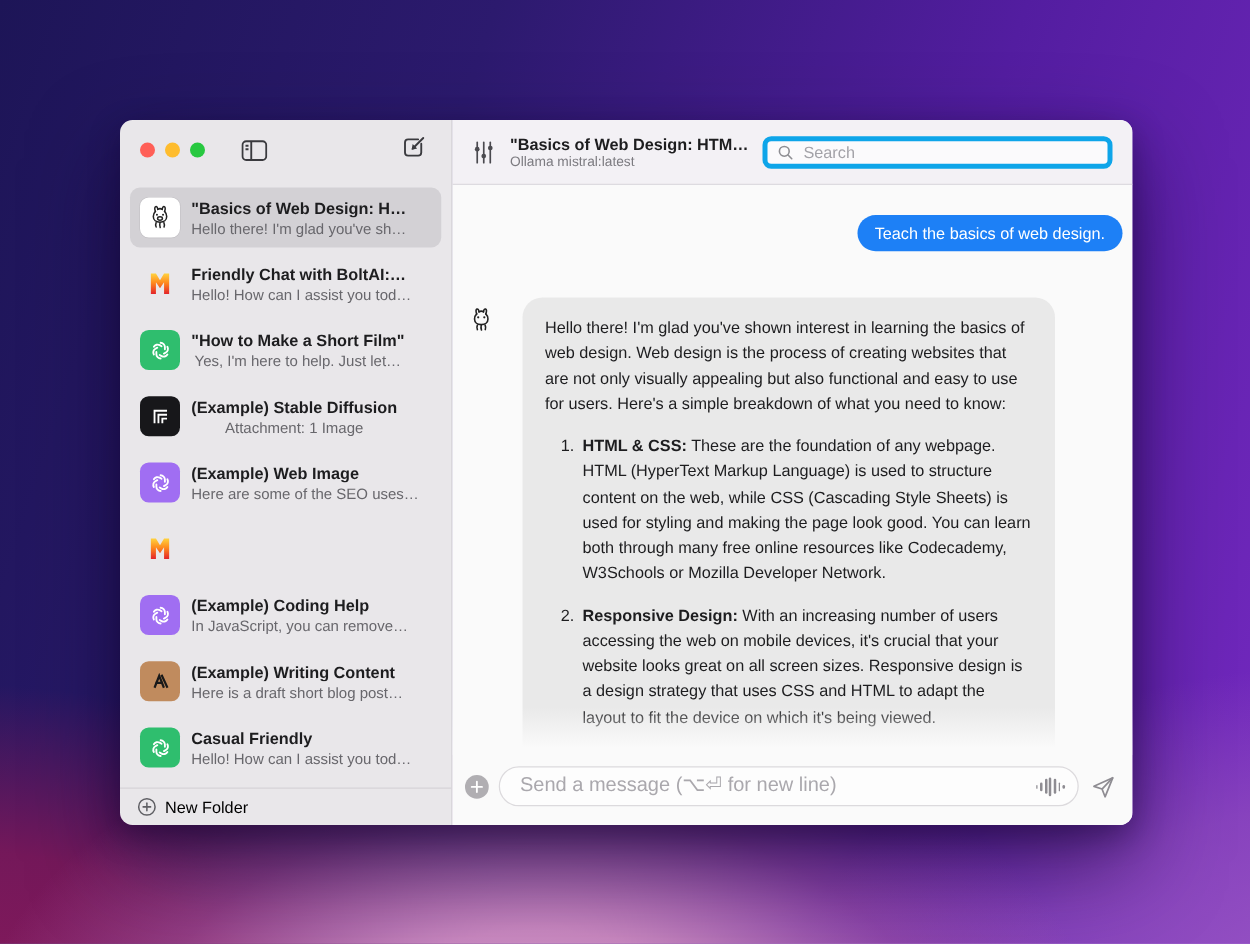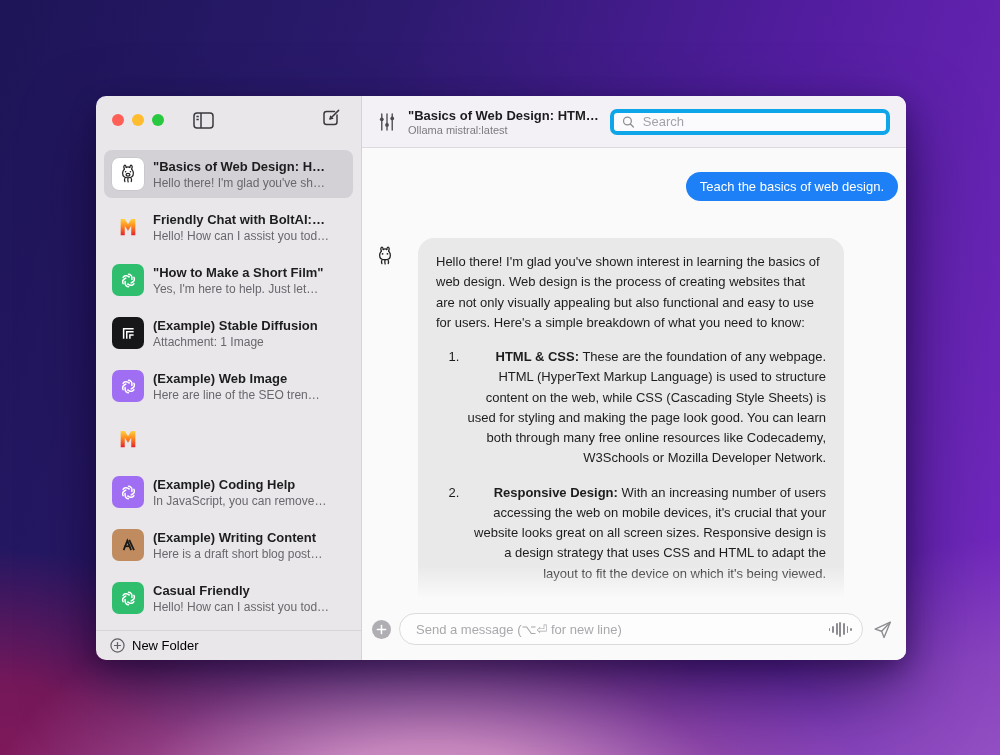--- a/index.html
+++ b/index.html
@@ -35,21 +35,21 @@
   .conv.selected{background:#d3d1d5;}
   .avatar{width:32px;height:32px;border-radius:7px;flex:none;display:flex;align-items:center;justify-content:center;margin-right:9px;}
   .av-white{background:#ffffff;box-shadow:0 0 0 .5px rgba(0,0,0,.08);}
   .av-green{background:#2fbe6e;}
   .av-purple{background:#a06ef2;}
   .av-black{background:#17171a;}
   .av-tan{background:#c08b5e;}
   .av-clear{background:transparent;}
   .conv-text{min-width:0;}
   .conv-title{font-size:13px;font-weight:700;color:#1d1d1f;white-space:nowrap;overflow:hidden;}
-  .conv-sub{font-size:12px;color:#68676c;white-space:nowrap;overflow:hidden;margin-top:2px;}
+  .conv-sub{font-size:12px;color:#68676c;white-space:nowrap;overflow:hidden;margin-top:2px;text-align:center;}
   .sb-bottom{height:29px;border-top:1px solid #d6d4d8;display:flex;align-items:center;padding:0 14px;gap:7px;}
   .sb-bottom span{font-size:13px;color:#000000;}
   
   .main{flex:1;position:relative;background:#fafafa;}
   .chat-header{
     position:absolute;left:0;right:0;top:0;height:52px;background:#f3f1f5;
     border-bottom:1px solid #dddbe0;display:flex;align-items:center;padding:0 16px;box-sizing:border-box;
   }
   .hdr-title-wrap{margin-left:12px;min-width:0;}
   .hdr-title{font-size:13px;font-weight:700;color:#1d1d1f;white-space:nowrap;}
@@ -66,32 +66,32 @@
   .bubble-user{
     background:#1d80f6;color:#fff;font-size:13px;line-height:29px;height:29px;
     border-radius:14.5px;padding:0 14px;white-space:nowrap;
   }
   .row-assist{display:flex;align-items:flex-start;margin-top:37px;padding-left:10px;}
   .assist-avatar{width:26px;height:26px;margin-top:5px;flex:none;}
   .bubble-assist{
     margin-left:20px;width:426px;box-sizing:border-box;background:#e9e9e9;border-radius:16px;
     padding:14px 18px 18px 18px;font-size:13px;line-height:1.56;color:#1d1d1f;
   }
-  .bubble-assist ol{margin:14px 0 0 0;padding-left:27px;text-align:right;}
+  .bubble-assist ol{margin:14px 0 0 0;padding-left:27px;}
   .bubble-assist li{margin-bottom:14px;padding-left:3px;}
   .li-term{font-weight:700;}
   .fade{position:absolute;left:0;right:0;bottom:0;height:38px;
     background:linear-gradient(to bottom, rgba(250,250,250,0), #fafafa 85%);}
   
   .composer{position:absolute;left:0;right:0;bottom:0;height:56px;background:#fafafa;
     display:flex;align-items:center;padding:0 14px 6px 10px;box-sizing:border-box;gap:8px;}
   .plus-btn{width:19px;height:19px;border-radius:50%;background:#b0aeb2;display:flex;align-items:center;justify-content:center;flex:none;}
   .input-pill{flex:1;height:32px;border:1px solid #dcdadd;border-radius:16px;background:#fdfdfd;
     display:flex;align-items:center;padding:0 10px 0 14px;box-sizing:border-box;gap:8px;}
-  .input-pill input{flex:1;border:none;outline:none;background:transparent;font-size:13px;color:#ef4444;font-family:"Liberation Sans",sans-serif;}
+  .input-pill input{flex:1;border:none;outline:none;background:transparent;font-size:16px;color:#ef4444;font-family:"Liberation Sans",sans-serif;}
   .input-pill input::placeholder{color:#aaa8ad;}
   .wave{display:flex;align-items:center;gap:1.8px;height:16px;flex:none;}
   .wave i{display:block;width:1.8px;border-radius:1px;background:#8e8c92;}
   .send-btn{flex:none;display:flex;margin-left:2px;}
   svg{display:block;}
 </style>
 </head>
 <body>
 
 <div class="window">
@@ -211,21 +211,21 @@
                 <path d="M12 4.1 a4.3 4.3 0 0 1 4.3 4.3 v2.2" transform="rotate(60 12 12)"></path>
                 <path d="M12 4.1 a4.3 4.3 0 0 1 4.3 4.3 v2.2" transform="rotate(120 12 12)"></path>
                 <path d="M12 4.1 a4.3 4.3 0 0 1 4.3 4.3 v2.2" transform="rotate(180 12 12)"></path>
                 <path d="M12 4.1 a4.3 4.3 0 0 1 4.3 4.3 v2.2" transform="rotate(240 12 12)"></path>
                 <path d="M12 4.1 a4.3 4.3 0 0 1 4.3 4.3 v2.2" transform="rotate(300 12 12)"></path>
               </g>
             </svg>
         </div>
         <div class="conv-text">
           <div class="conv-title">(Example) Web Image</div>
-          <div class="conv-sub">Here are line of the SEO tren…</div>
+          <div class="conv-sub">Here are some of the SEO uses…</div>
         </div>
       </div>
 
       <div class="conv">
         <div class="avatar av-clear">
           <svg width="26" height="26" viewBox="0 0 32 32">
               <defs>
                 <linearGradient id="bg2" x1="0" y1="0" x2="0" y2="1">
                   <stop offset="0" stop-color="#ffd23f"></stop>
                   <stop offset=".45" stop-color="#ff8a1e"></stop>

